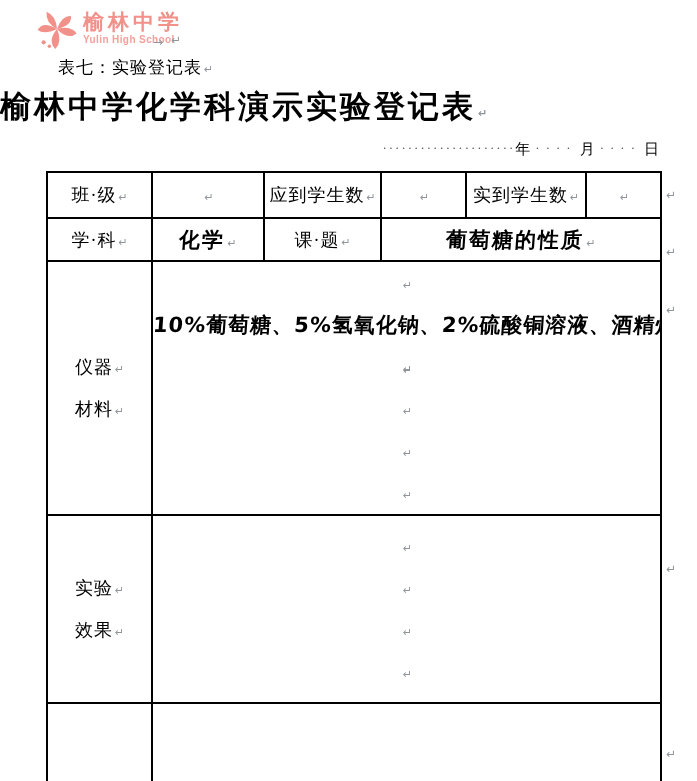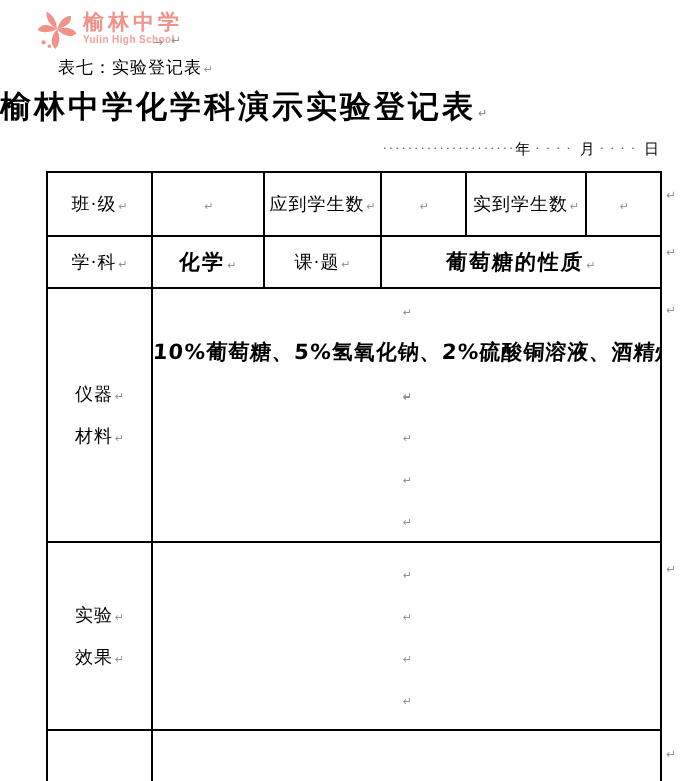--- a/index.html
+++ b/index.html
@@ -114,29 +114,29 @@
   <table class="form">
     <colgroup>
       <col style="width:105px">
         <col style="width:112px">
         <col style="width:117px">
       <col style="width:85px">
         <col style="width:120px">
         <col style="width:75px">
     </colgroup>
     <tbody>
-        <tr style="height:64px">
+        <tr style="height:46px">
       <td><span class="lab">班·级</span><span class="pmark">↵</span></td>
       <td><span></span><span class="pmark">↵</span></td>
       <td><span class="lab">应到学生数</span><span class="pmark">↵</span></td>
       <td><span></span><span class="pmark">↵</span></td>
       <td><span class="lab">实到学生数</span><span class="pmark">↵</span></td>
       <td><span></span><span class="pmark">↵</span></td>
     </tr>
-    <tr style="height:52px">
+    <tr style="height:43px">
       <td><span class="lab">学·科</span><span class="pmark">↵</span></td>
       <td><span class="hw big">化学</span><span class="pmark">↵</span></td>
       <td><span class="lab">课·题</span><span class="pmark">↵</span></td>
       <td colspan="3"><span class="hw big">葡萄糖的性质</span><span class="pmark">↵</span></td>
     </tr>
     <tr style="height:250px">
       <td>
         <div class="cline"><span class="lab">仪器</span><span class="pmark">↵</span></div>
         <div class="cline"><span class="lab">材料</span><span class="pmark">↵</span></div>
       </td>

